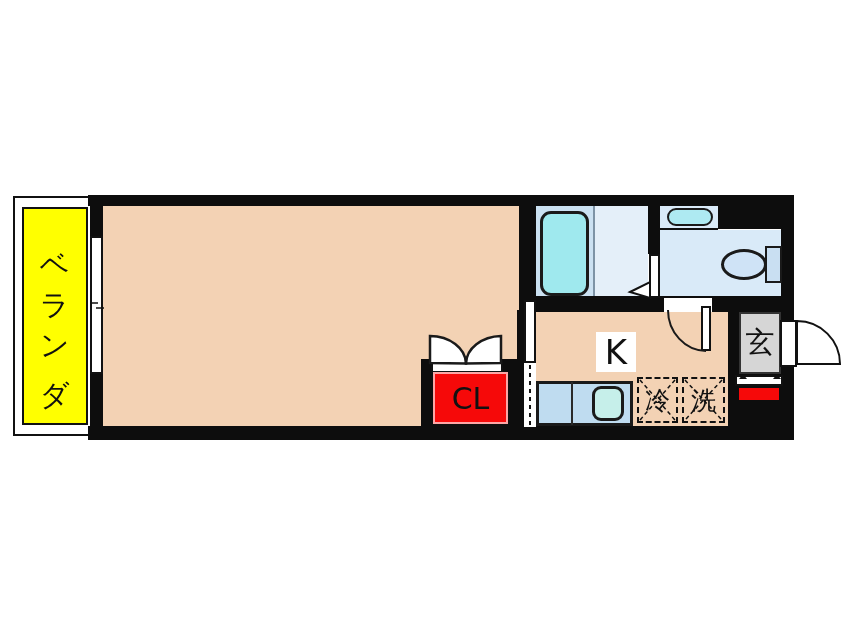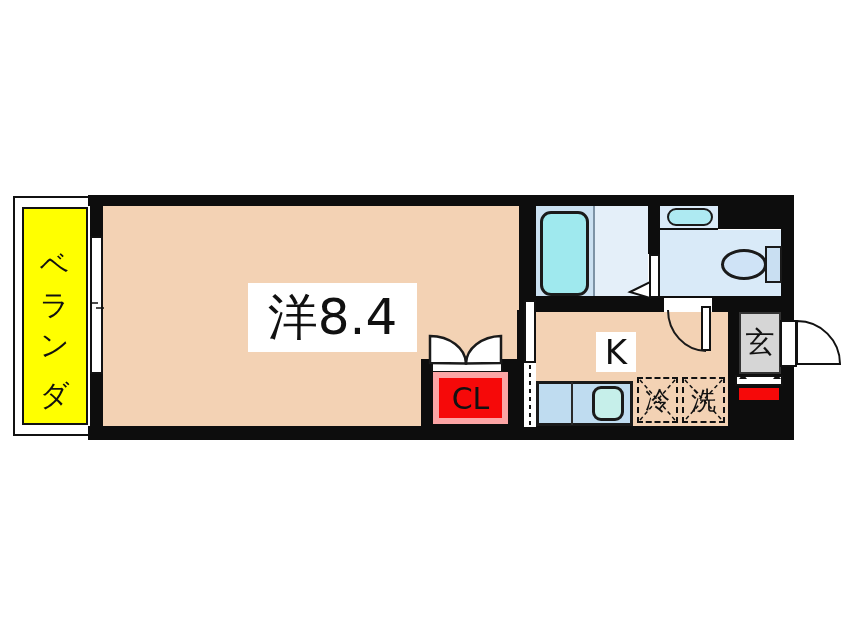--- a/index.html
+++ b/index.html
@@ -28,21 +28,21 @@
   .toilet-tank{background:#c9dff2;border:2px solid #1a1a1a;}
   .toilet-bowl{background:#cfe3f6;border:3px solid #1a1a1a;border-radius:50%;}
   .counter{background:#bfdcf0;border:3px solid #1a1a1a;}
   .counter-divider{background:#2a2a2a;}
   .counter-sink{background:#c6efea;border:3px solid #1a1a1a;border-radius:9px;}
   .dash-box{border:2px dashed #111;}
   .genkan{background:#d6d6d6;border:2px solid #333;display:flex;align-items:center;justify-content:center;}
   .step-white{background:#ffffff;border:2px solid #111;}
   .step-red{background:#f60909;}
   .cl-track{background:#ffffff;border:2px solid #111;}
-  .cl-box{background:#f60909;border:6px solid #fca5a5;display:flex;align-items:center;justify-content:center;}
+  .cl-box{background:#f60909;border:2px solid #fca5a5;display:flex;align-items:center;justify-content:center;}
   
   .room-label{background:#ffffff;display:flex;align-items:center;justify-content:center;color:#111;}
   .lbl-main{font-size:50px;font-weight:500;}
   .lbl-k{font-size:34px;font-weight:500;}
   .lbl-cl{font-size:30px;color:#111;font-weight:500;}
   .lbl-genkan{font-size:29px;color:#111;font-weight:500;}
   .appliance-label{position:absolute;inset:0;display:flex;align-items:center;justify-content:center;}
   .appliance-label span{font-size:25px;color:#111;background:#f3d2b4;padding:0 1px;line-height:1;font-weight:500;}
   svg.overlay{position:absolute;left:0;top:0;pointer-events:none;}
 </style>
@@ -110,23 +110,20 @@
   <div class="abs step-white" style="left:735px;top:375px;width:48px;height:11px;"></div>
   <div class="abs step-red" style="left:739px;top:388px;width:40px;height:12px;"></div>
   <div class="abs opening" style="left:781px;top:320px;width:13px;height:46px;"></div>
   <div class="abs door-strip" style="left:780px;top:320px;width:17px;height:47px;"></div>
 
   <div class="abs cl-track" style="left:431px;top:362px;width:72px;height:11px;"></div>
   <div class="abs cl-box" style="left:433px;top:372px;width:75px;height:52px;">
     <span class="lbl-cl">CL</span>
   </div>
 
-  <div class="abs room-label lbl-main" style="left:248px;top:283px;width:169px;height:69px;">
-    <span>洋8.4</span>
-  </div>
   <div class="abs room-label lbl-k" style="left:596px;top:332px;width:40px;height:40px;">
     <span>K</span>
   </div>
 
   <svg class="overlay" width="846" height="634" viewBox="0 0 846 634">
 
     <path d="M430,363 V336 A36,28 0 0 1 466,363.5 Z" fill="#ffffff" stroke="#1a1a1a" stroke-width="2.5"></path>
     <path d="M501,363 V336 A36,28 0 0 0 466,363.5 Z" fill="#ffffff" stroke="#1a1a1a" stroke-width="2.5"></path>
 
     <path d="M668,310 A39,41 0 0 0 706,351" fill="none" stroke="#1a1a1a" stroke-width="2"></path>

